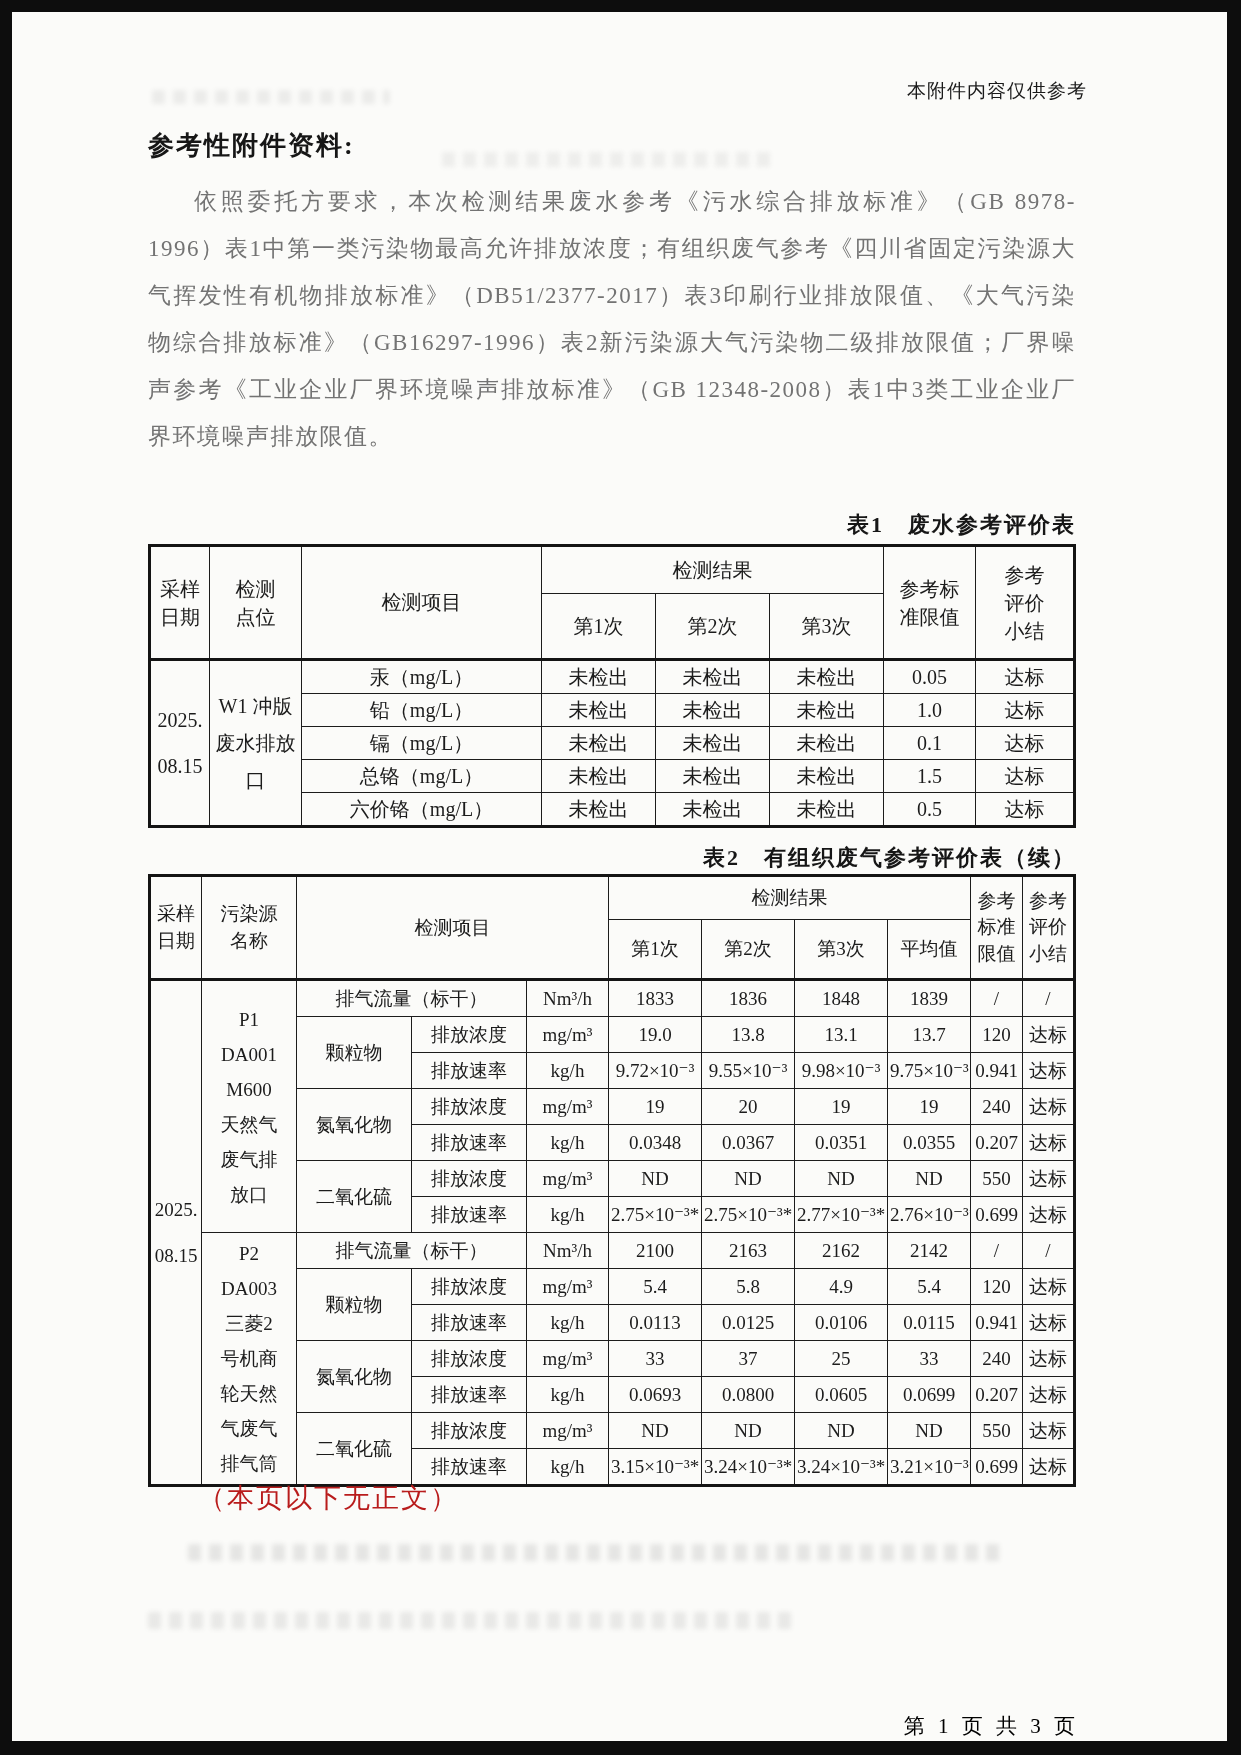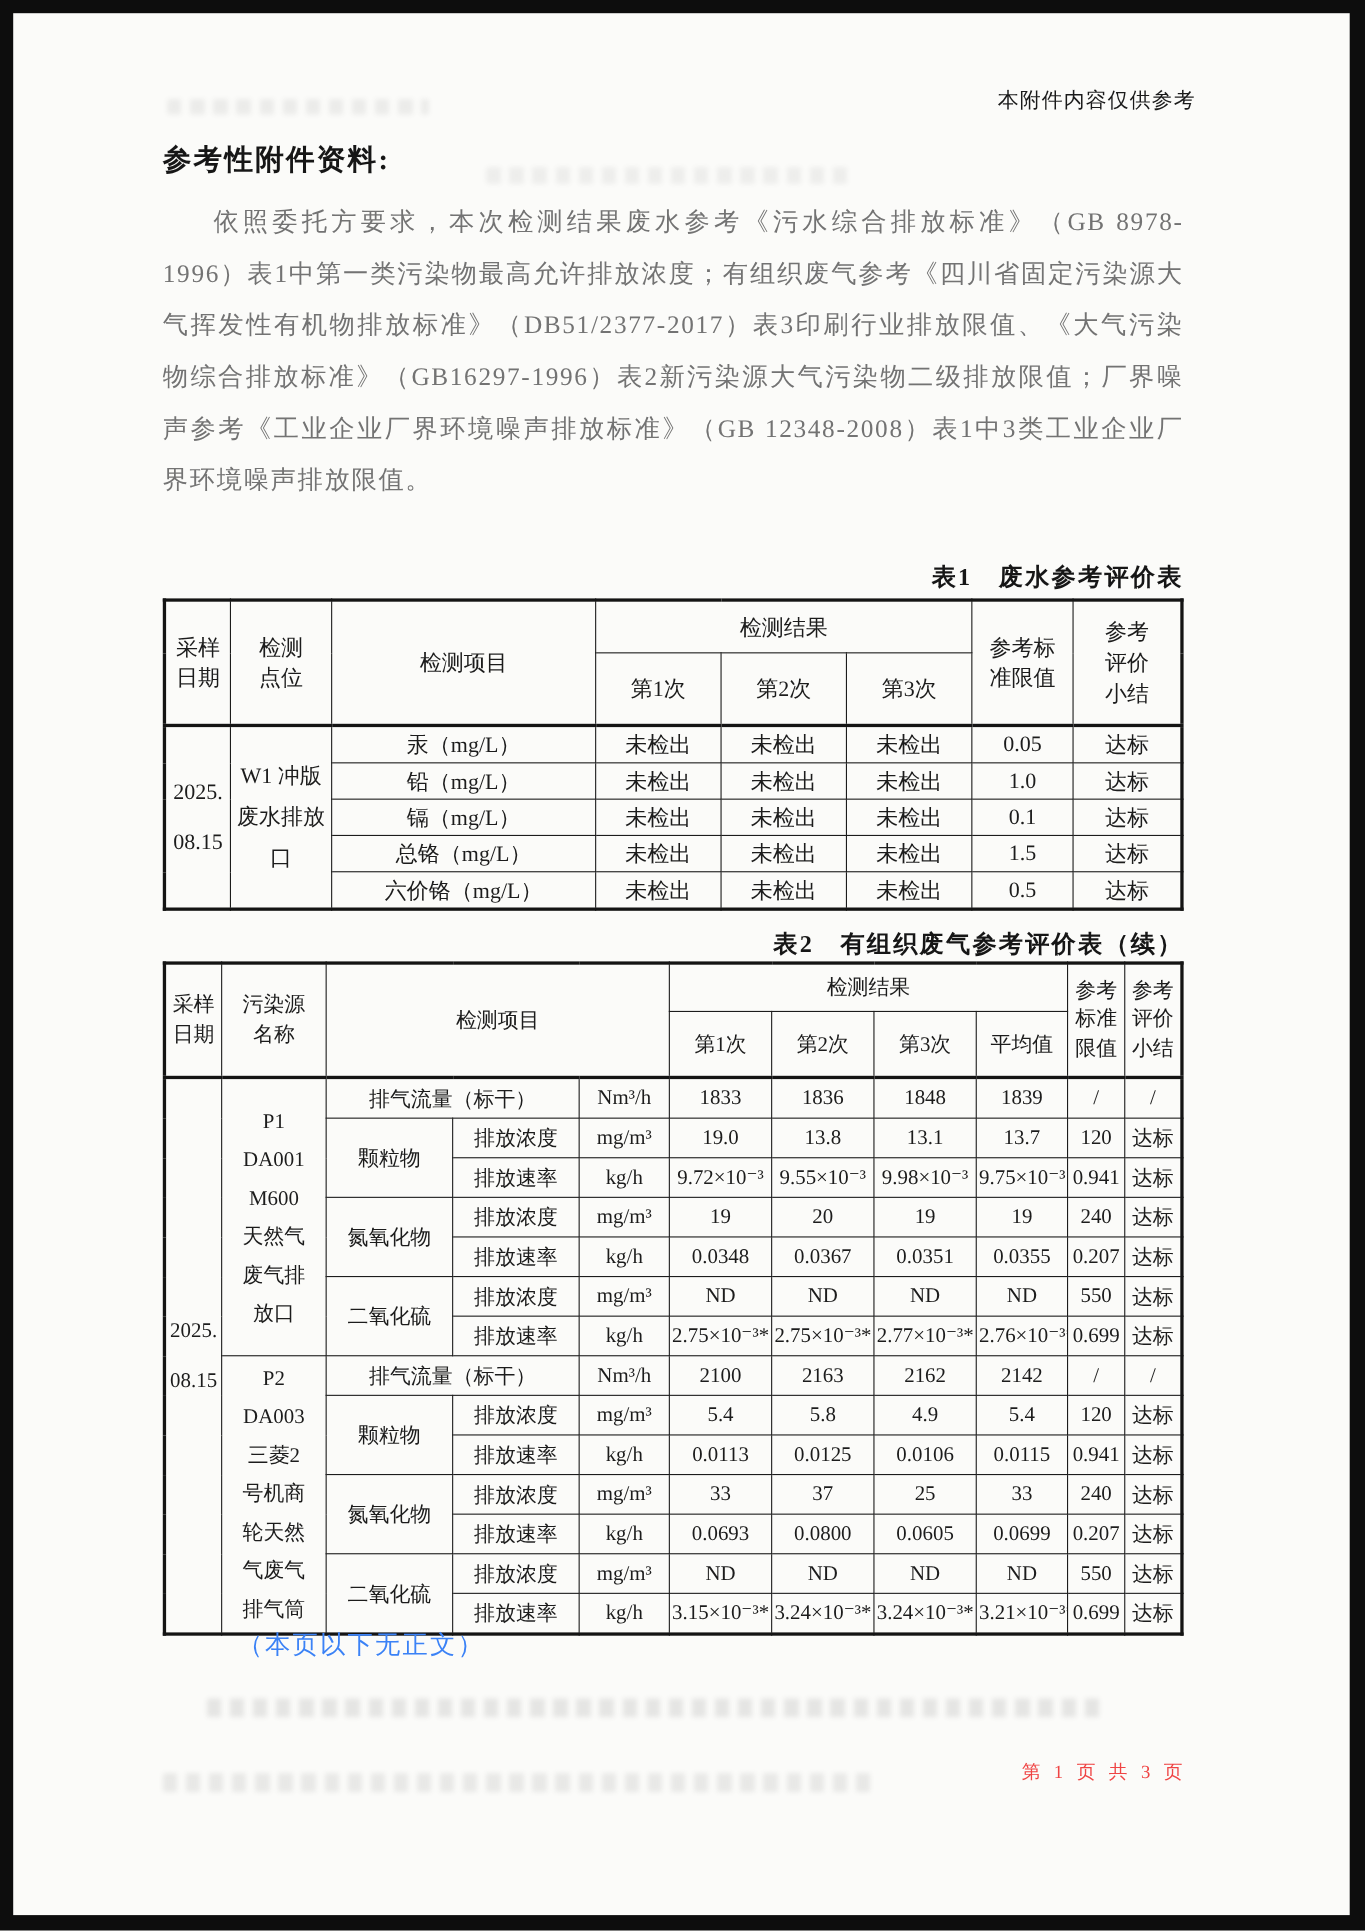--- a/index.html
+++ b/index.html
@@ -51,26 +51,26 @@
   .t2 tr.h1 td{height:42px;}
   .t2 tr.h2 td{height:58px;}
   .t2 tr.r td{height:35px;}
   tr.bt td{border-top:3px solid #141414;}
   .ml{white-space:pre-line;line-height:1.4;}
   .datecell{white-space:pre-line;line-height:46px;}
   .pointcell{white-space:pre-line;line-height:37px;}
   .src{white-space:pre-line;line-height:35px;font-size:19px;}
   .hdtxt{font-weight:400;}
   .closing{
-    position:absolute;left:204px;top:1468px;
-    font-size:23px;letter-spacing:2px;color:#3b82f6;
+    position:absolute;left:186px;top:1468px;
+    font-size:27px;letter-spacing:2px;color:#b91c1c;
   }
   .page-num{
-    position:absolute;top:1587px;right:148px;
-    font-size:17px;letter-spacing:4px;color:#ef4444;
+    position:absolute;top:1700px;right:148px;
+    font-size:21px;letter-spacing:4px;color:#000000;
   }
   .ghost{
     position:absolute;height:17px;border-radius:2px;
     opacity:.13;filter:blur(2.5px);
     background:repeating-linear-gradient(90deg,#565656 0 13px,transparent 13px 21px);
     pointer-events:none;
   }
   #g1{left:176px;top:1532px;width:812px;}
   #g2{left:136px;top:1600px;width:648px;opacity:.11;}
   #g3{left:140px;top:78px;width:238px;height:14px;opacity:.09;}

